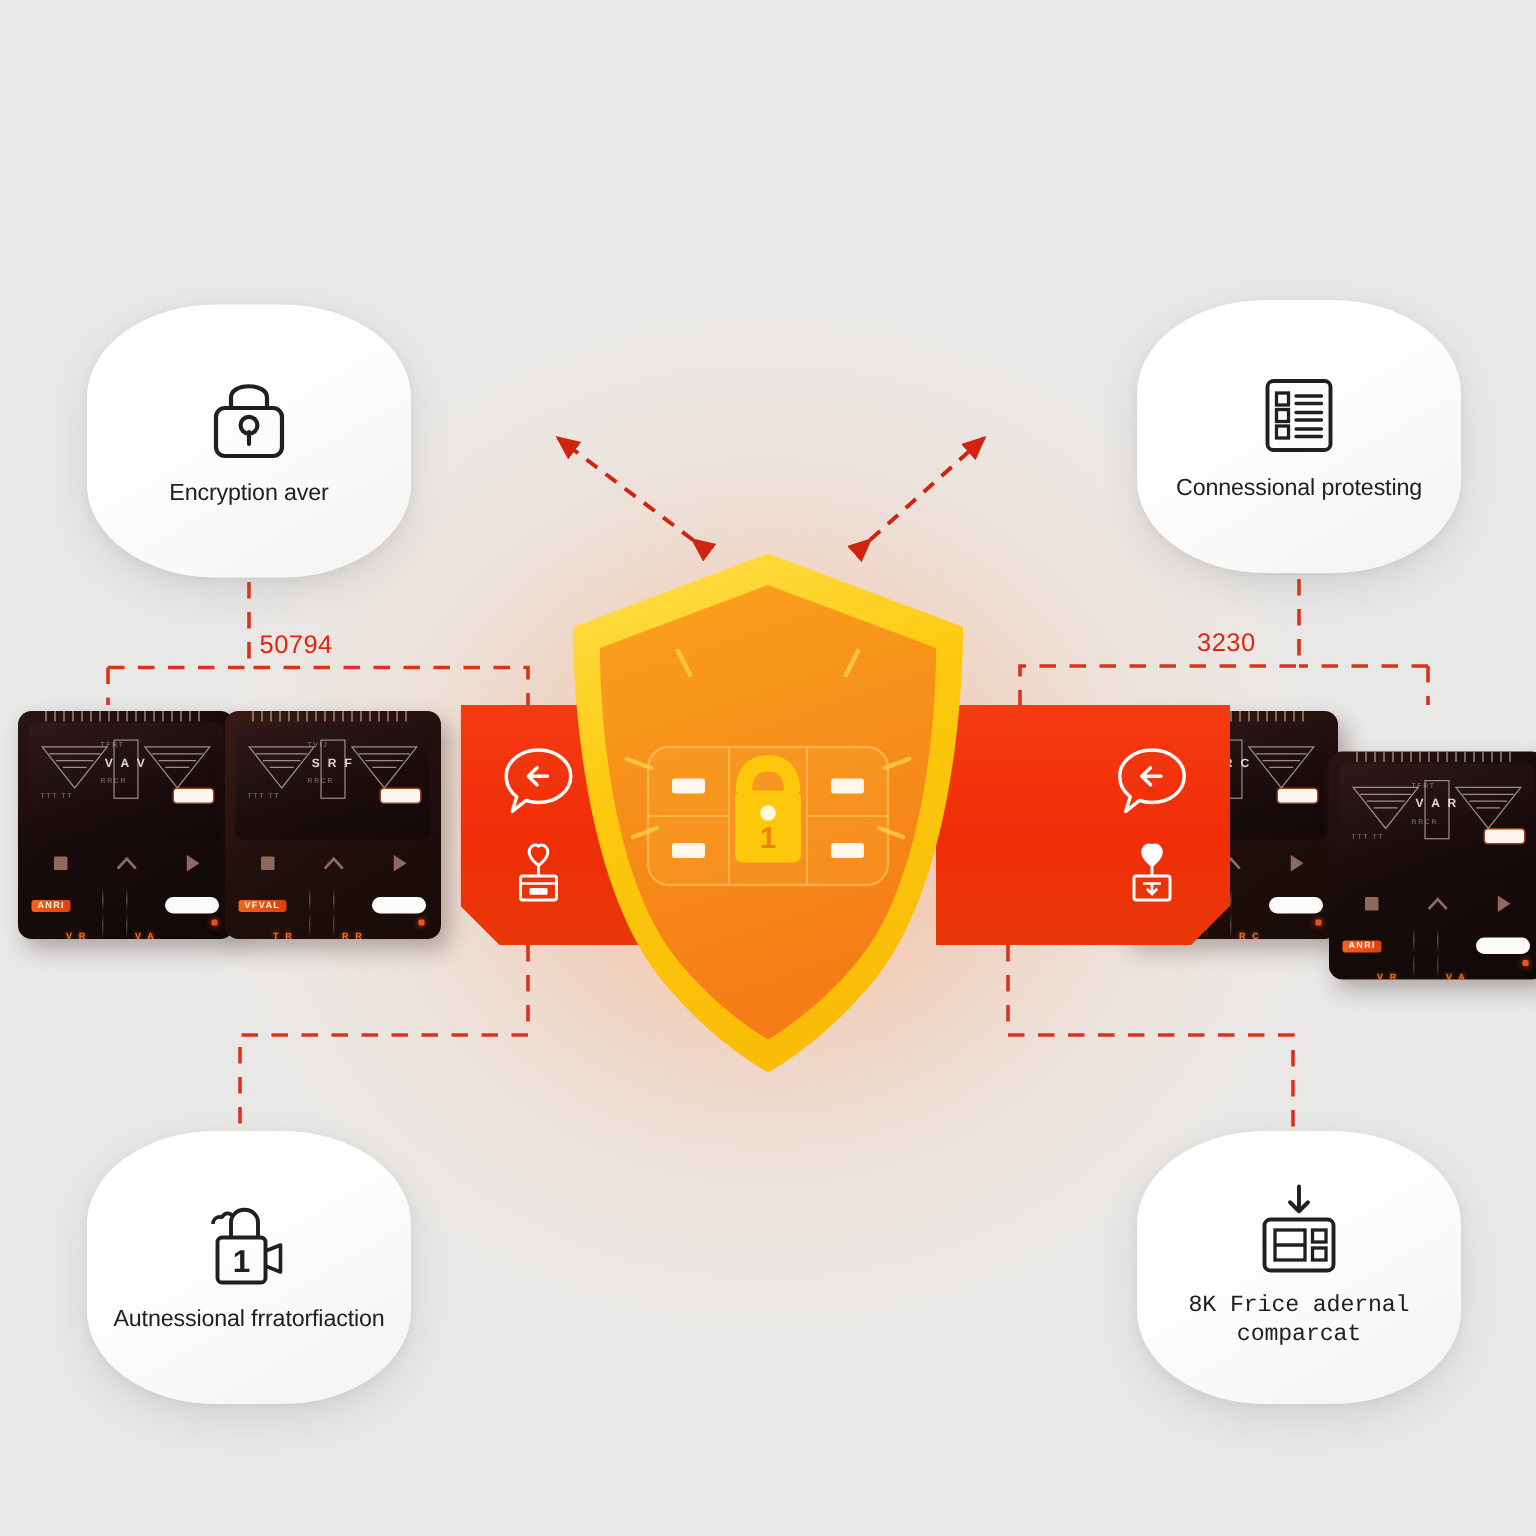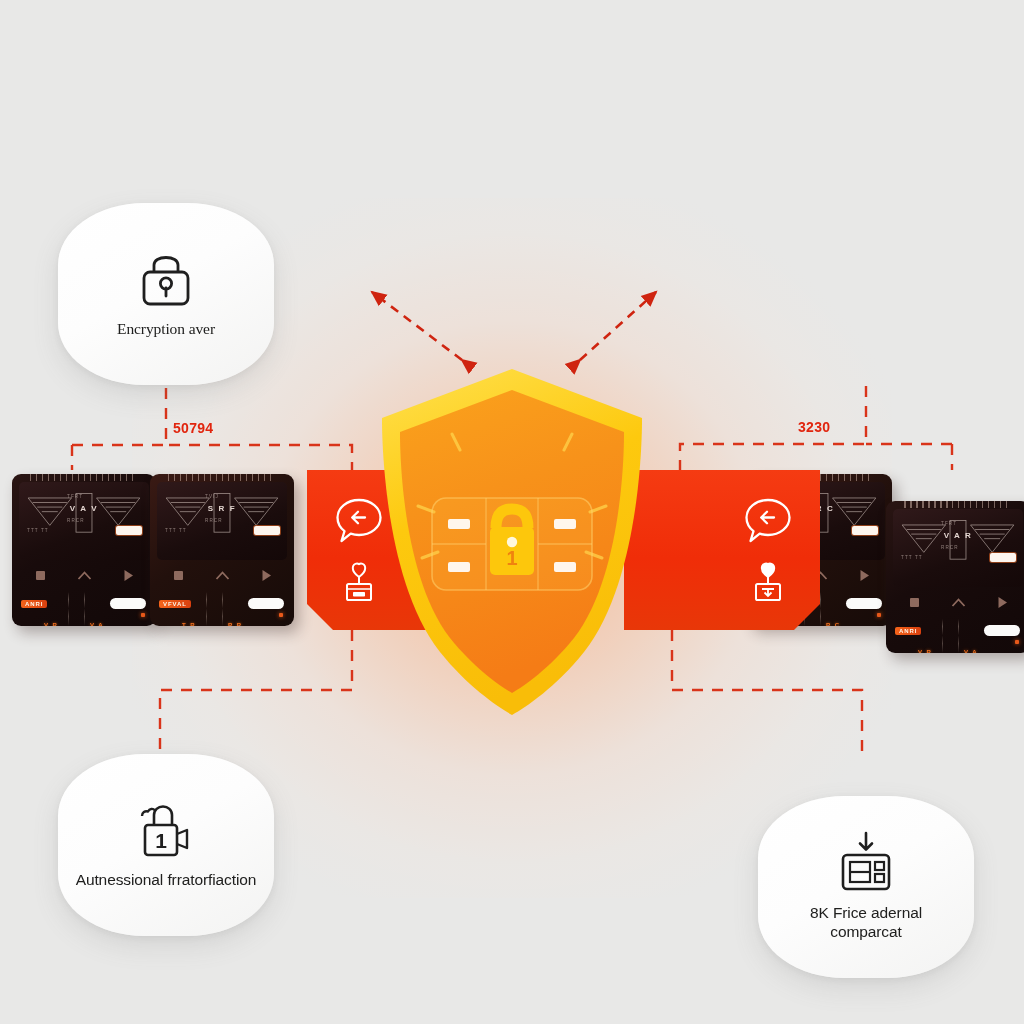--- a/index.html
+++ b/index.html
@@ -39,24 +39,24 @@
     display:flex; flex-direction:column;
     align-items:center; justify-content:center;
     gap:6px;
     padding:8px 14px 10px;
   }
   .wcard .ic { color:#1e1e1e; display:flex; align-items:center; justify-content:center; height:66px; }
   .wcard .lbl {
     font-size:15.5px; line-height:1.24; color:#20201f;
     text-align:center; letter-spacing:-0.1px; max-width:185px;
   }
-  #card-tl { left:58px;  top:203px;font-family:Liberation Serif, serif; }
+  #card-tl { left:58px;  top:203px; }
   #card-tr { left:758px; top:200px; }
   #card-bl { left:58px;  top:754px; }
-  #card-br { left:758px; top:796px; }
+  #card-br { left:758px; top:754px;font-family:Liberation Mono, monospace; }
 
   
   .dev {
     position:absolute; top:474px;
     width:144px; height:152px;
     border-radius:9px;
     background:linear-gradient(145deg,#2a1513 0%,#180b0b 42%,#120808 100%);
     box-shadow:5px 7px 14px rgba(60,40,35,0.33);
     overflow:hidden;
   }
@@ -143,21 +143,21 @@
   }
   #banner-l .bicons { padding-right:92px; }
   #banner-r .bicons { padding-left:92px; }
 
   
   #shield { position:absolute; left:50%; top:366px; transform:translateX(-50%); }
 
   
   #wires { position:absolute; inset:0; pointer-events:none; }
   .wnum {
-    position:absolute; font-size:14px; font-weight:bold;
+    position:absolute; font-size:17px; font-weight:normal;
     color:#e1250e; letter-spacing:.3px;
   }
   #num-l { left:173px; top:420px; }
   #num-r { left:798px; top:419px; }
 </style>
 </head>
 <body>
 
 <div id="stage">
 
@@ -435,20 +435,32 @@
       <svg width="58" height="60" viewBox="0 0 58 60">
         <path d="M17,22 L17,15 C17,10.5 22,7.5 29,7.5 C36,7.5 41,10.5 41,15 L41,22" fill="none" stroke="#1f1f1f" stroke-width="2.8" stroke-linejoin="round"></path>
         <rect x="7" y="22" width="44" height="32" rx="6" fill="none" stroke="#1f1f1f" stroke-width="2.8"></rect>
         <circle cx="29" cy="33.5" r="5.6" fill="none" stroke="#1f1f1f" stroke-width="2.8"></circle>
         <path d="M29,38 L29,46" stroke="#1f1f1f" stroke-width="2.8" stroke-linecap="round"></path>
       </svg>
     </div>
     <div class="lbl">Encryption aver</div>
   </div>
 
+  <div class="wcard" id="card-tr">
+    <div class="ic">
+      <svg width="58" height="58" viewBox="0 0 58 58">
+        <rect x="8" y="6" width="42" height="46" rx="4" fill="none" stroke="#1f1f1f" stroke-width="2.6"></rect>
+        <rect x="14" y="14" width="8" height="8" fill="none" stroke="#1f1f1f" stroke-width="2.2"></rect>
+        <rect x="14" y="25" width="8" height="8" fill="none" stroke="#1f1f1f" stroke-width="2.2"></rect>
+        <rect x="14" y="36" width="8" height="8" fill="none" stroke="#1f1f1f" stroke-width="2.2"></rect>
+        <path d="M27,16 L44,16 M27,21 L44,21 M27,27 L44,27 M27,32 L44,32 M27,38 L44,38 M27,43 L44,43" stroke="#1f1f1f" stroke-width="2.2" stroke-linecap="round"></path>
+      </svg>
+    </div>
+    <div class="lbl">Connessional protesting</div>
+  </div>
 
   <div class="wcard" id="card-bl">
     <div class="ic">
       <svg width="64" height="62" viewBox="0 0 64 62">
         <path d="M20,24 L20,15 C20,10 24,6.5 29,6.5 C34,6.5 38,10 38,15 L38,26" fill="none" stroke="#1f1f1f" stroke-width="2.6" stroke-linejoin="round"></path>
         <path d="M8,16 C8,12.5 11,10.5 14,11.5 C15.5,8.5 19,8 21,10.5" fill="none" stroke="#1f1f1f" stroke-width="2.4" stroke-linejoin="round"></path>
         <rect x="11" y="25" width="32" height="30" rx="3" fill="none" stroke="#1f1f1f" stroke-width="2.6"></rect>
         <path d="M43,34 L53,30 L53,48 L43,44" fill="none" stroke="#1f1f1f" stroke-width="2.4" stroke-linejoin="round"></path>
         <text x="27" y="48" text-anchor="middle" font-family="Liberation Sans, sans-serif" font-size="21" font-weight="bold" fill="#1f1f1f">1</text>
       </svg>

